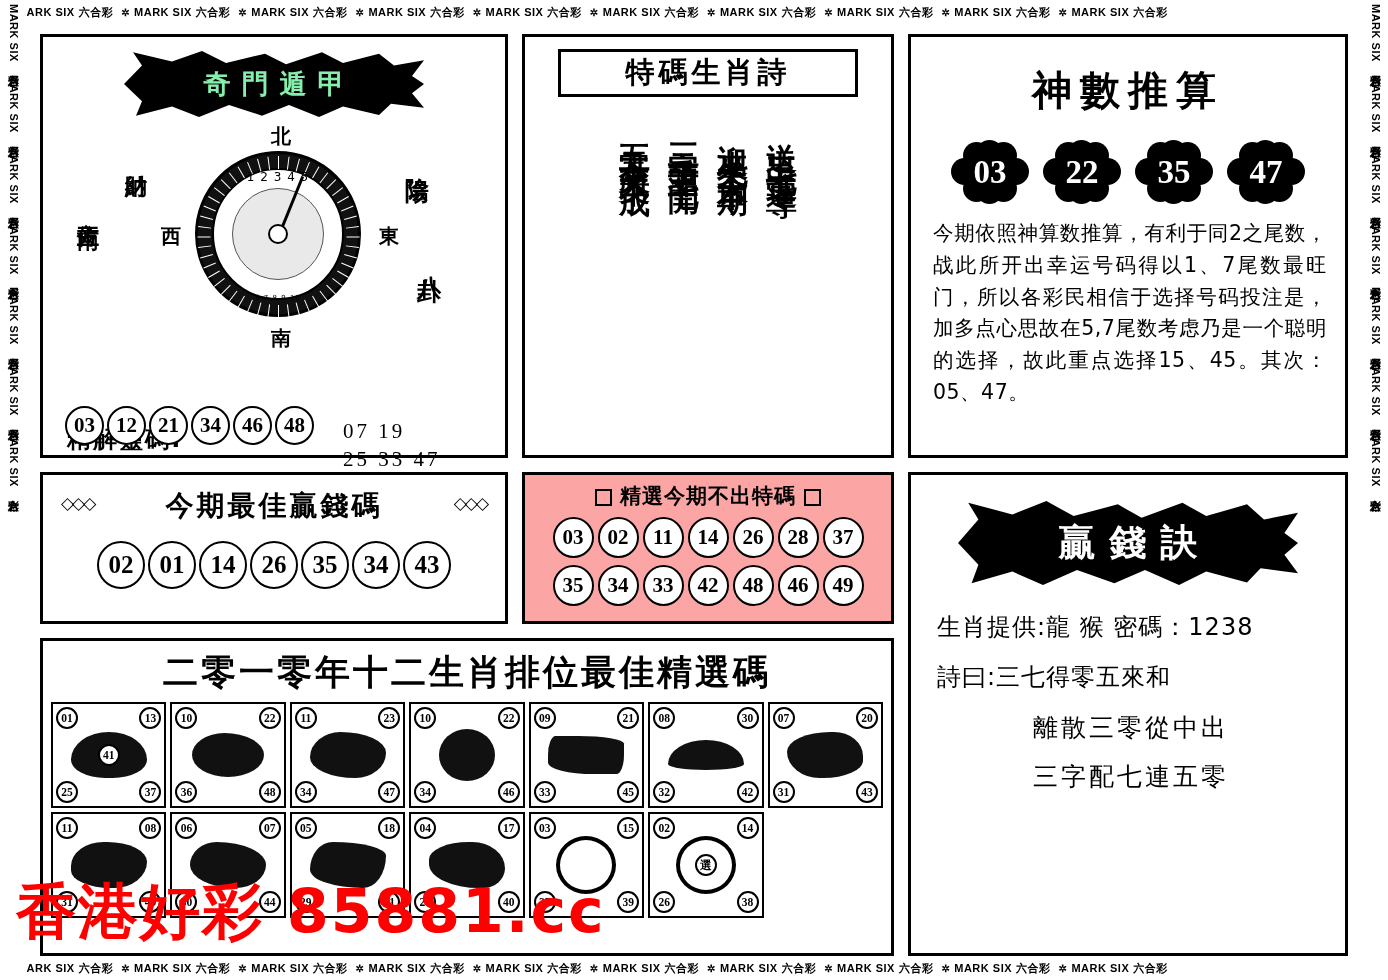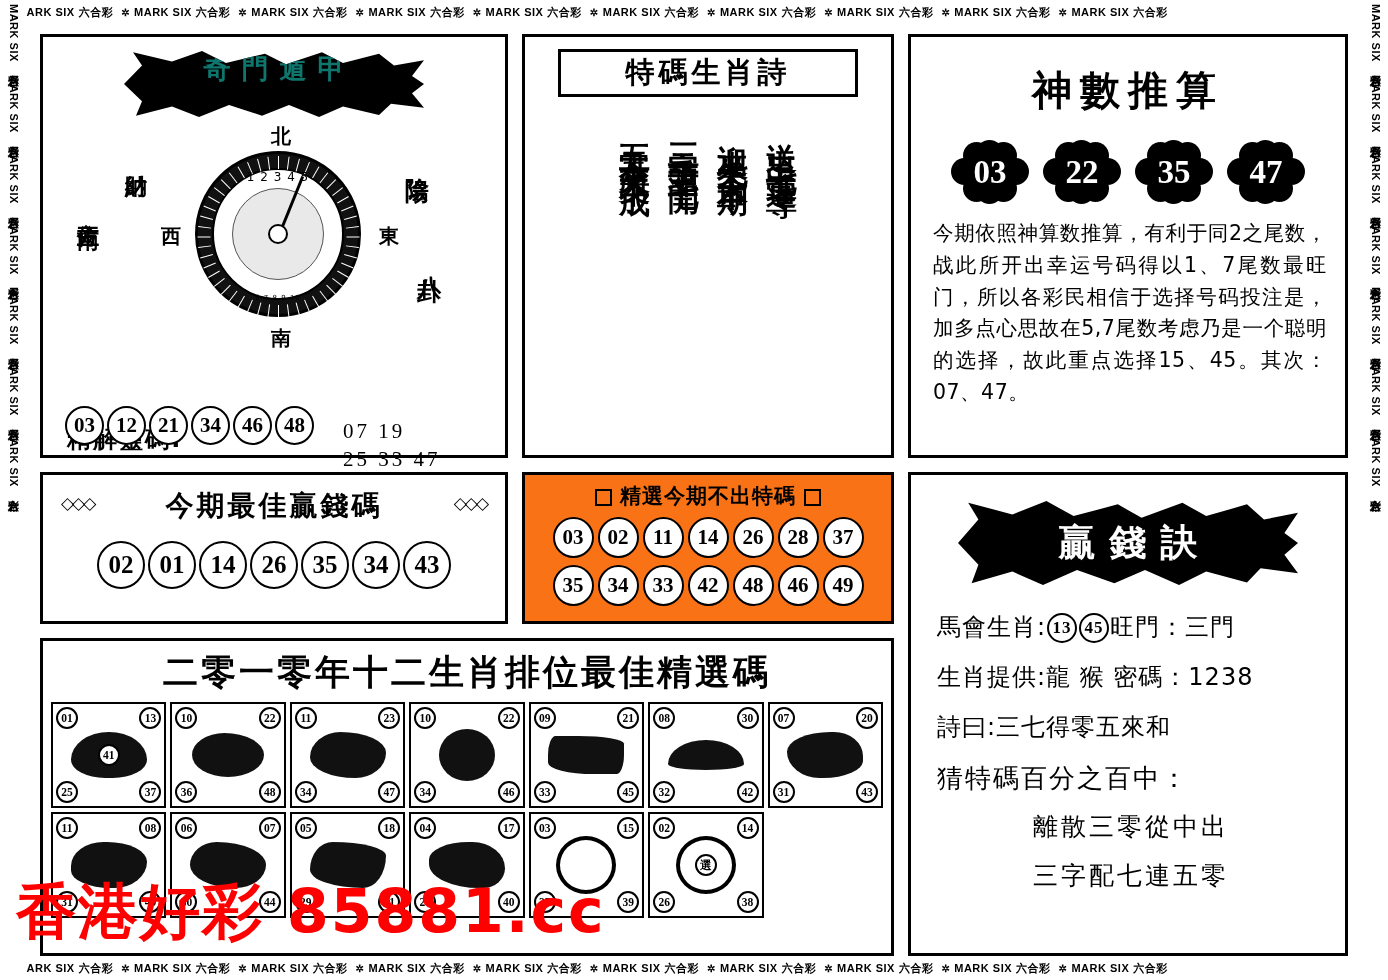--- a/index.html
+++ b/index.html
@@ -49,22 +49,22 @@
 
   .box { position:absolute; border:3px solid #000; background:#fff; }
 
   
   #p1 { left:14px; top:10px; width:468px; height:424px; }
   .starburst {
     position:relative;
     width:300px; height:66px;
     margin:14px auto 0;
     background:#000;
-    color:#0f766e;
-    display:flex; justify-content:center;
+    color:#86efac;
+    display:flex; align-items:center; justify-content:center;
     clip-path: polygon(
       0% 50%, 6% 22%, 3% 2%, 16% 16%, 26% 0%, 34% 18%, 47% 4%,
       54% 20%, 66% 2%, 73% 18%, 85% 4%, 90% 22%, 100% 14%,
       96% 38%, 100% 50%, 96% 64%, 100% 86%, 89% 80%, 85% 97%,
       73% 84%, 65% 100%, 55% 82%, 46% 98%, 35% 82%, 25% 100%,
       16% 84%, 4% 98%, 6% 76%
     );
   }
   .starburst span {
     font-family:"DejaVu Sans", sans-serif;
@@ -267,21 +267,21 @@
   .p4-balls { display:flex; justify-content:center; gap:3px; margin-top:16px; }
   .ball-lg {
     width:48px;height:48px;border-radius:50%;
     border:2.5px solid #000;
     display:flex;align-items:center;justify-content:center;
     font-family:"Liberation Serif", serif;
     font-weight:bold;font-size:25px;
   }
 
   
-  #p5 { left:496px; top:448px; width:372px; height:152px; background:#f97316; }
+  #p5 { left:496px; top:448px; width:372px; height:152px; background:#fca5a5; }
   .p5-title {
     margin-top:7px;
     text-align:center;
     font-family:"DejaVu Sans", serif;
     font-weight:bold;
     font-size:21px;
     letter-spacing:1px;
     position:relative;
   }
   .sqr { display:inline-block; width:17px;height:17px;border:2px solid #000; vertical-align:middle; }
@@ -696,21 +696,21 @@
             <i style="right:12px;top:0px"></i>
             <i style="left:12px;bottom:0px"></i>
             <i style="right:12px;bottom:0px"></i>
             <i style="left:25px;top:-2px"></i>
             <i style="left:25px;bottom:-2px"></i>
           </span>
           <span class="core"></span>
           <span>47</span>
         </div>
       </div>
-    <div class="p3-text">今期依照神算数推算，有利于同2之尾数，战此所开出幸运号码得以1、7尾数最旺门，所以各彩民相信于选择号码投注是，加多点心思故在5,7尾数考虑乃是一个聪明的选择，故此重点选择15、45。其次：07、47。</div>
+    <div class="p3-text">今期依照神算数推算，有利于同2之尾数，战此所开出幸运号码得以1、7尾数最旺门，所以各彩民相信于选择号码投注是，加多点心思故在5,7尾数考虑乃是一个聪明的选择，故此重点选择15、45。其次：05、47。</div>
   </div>
 
   <div class="box" id="p4">
     <div class="p4-title">
       <span class="diamonds d-left">◇◇◇</span>
       <span>今期最佳贏錢碼</span>
       <span class="diamonds d-right">◇◇◇</span>
     </div>
     <div class="p4-balls" id="p4-balls">
         <div class="ball-lg">02</div>
@@ -846,28 +846,22 @@
           <div class="zn br">38</div>
         </div>
       </div>
   </div>
 
   <div class="box" id="p7">
     <div class="starburst2">
       <span>贏錢訣</span>
     </div>
     <div class="p7-lines">
-      <div class="p7-line">
-        <span>馬會生肖:</span>
-        <span id="win-balls"><span class="mini-ball">13</span><span class="mini-ball">45</span></span>
-        <span>旺門：三門</span>
-      </div>
       <div class="p7-line">生肖提供:龍 猴   密碼：1238</div>
       <div class="p7-line">詩曰:三七得零五來和</div>
-      <div class="p7-strong">猜特碼百分之百中：</div>
       <div class="p7-center">離散三零從中出</div>
       <div class="p7-center">三字配七連五零</div>
     </div>
   </div>
 
 </div>
 
 <div class="watermark">香港好彩 85881.cc</div>
 
 </body></html>

